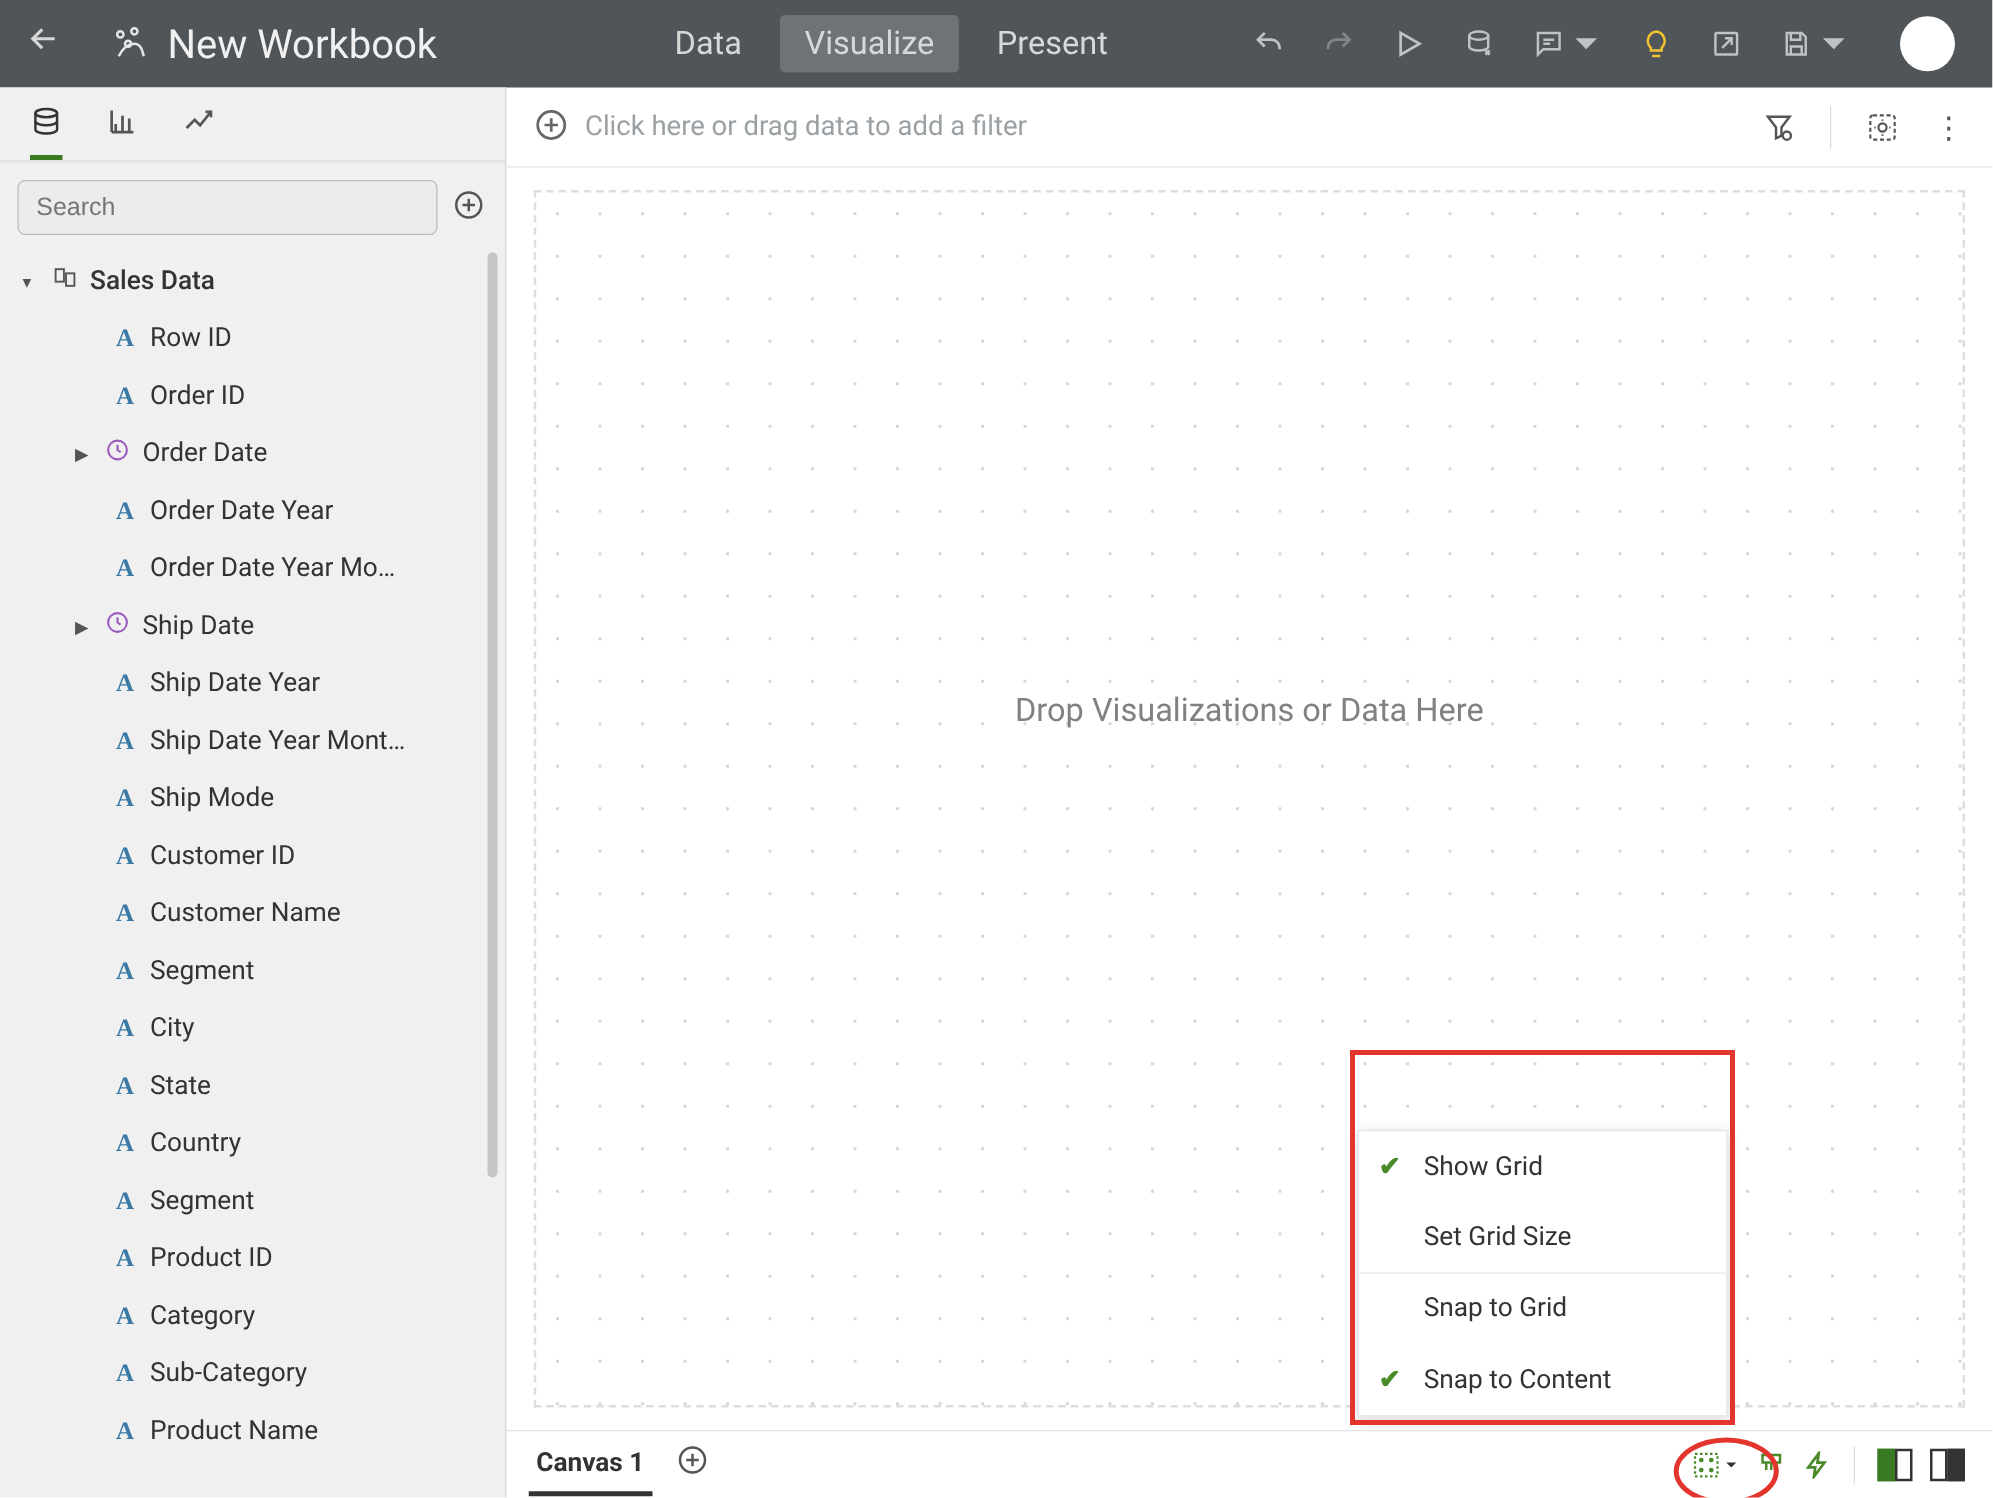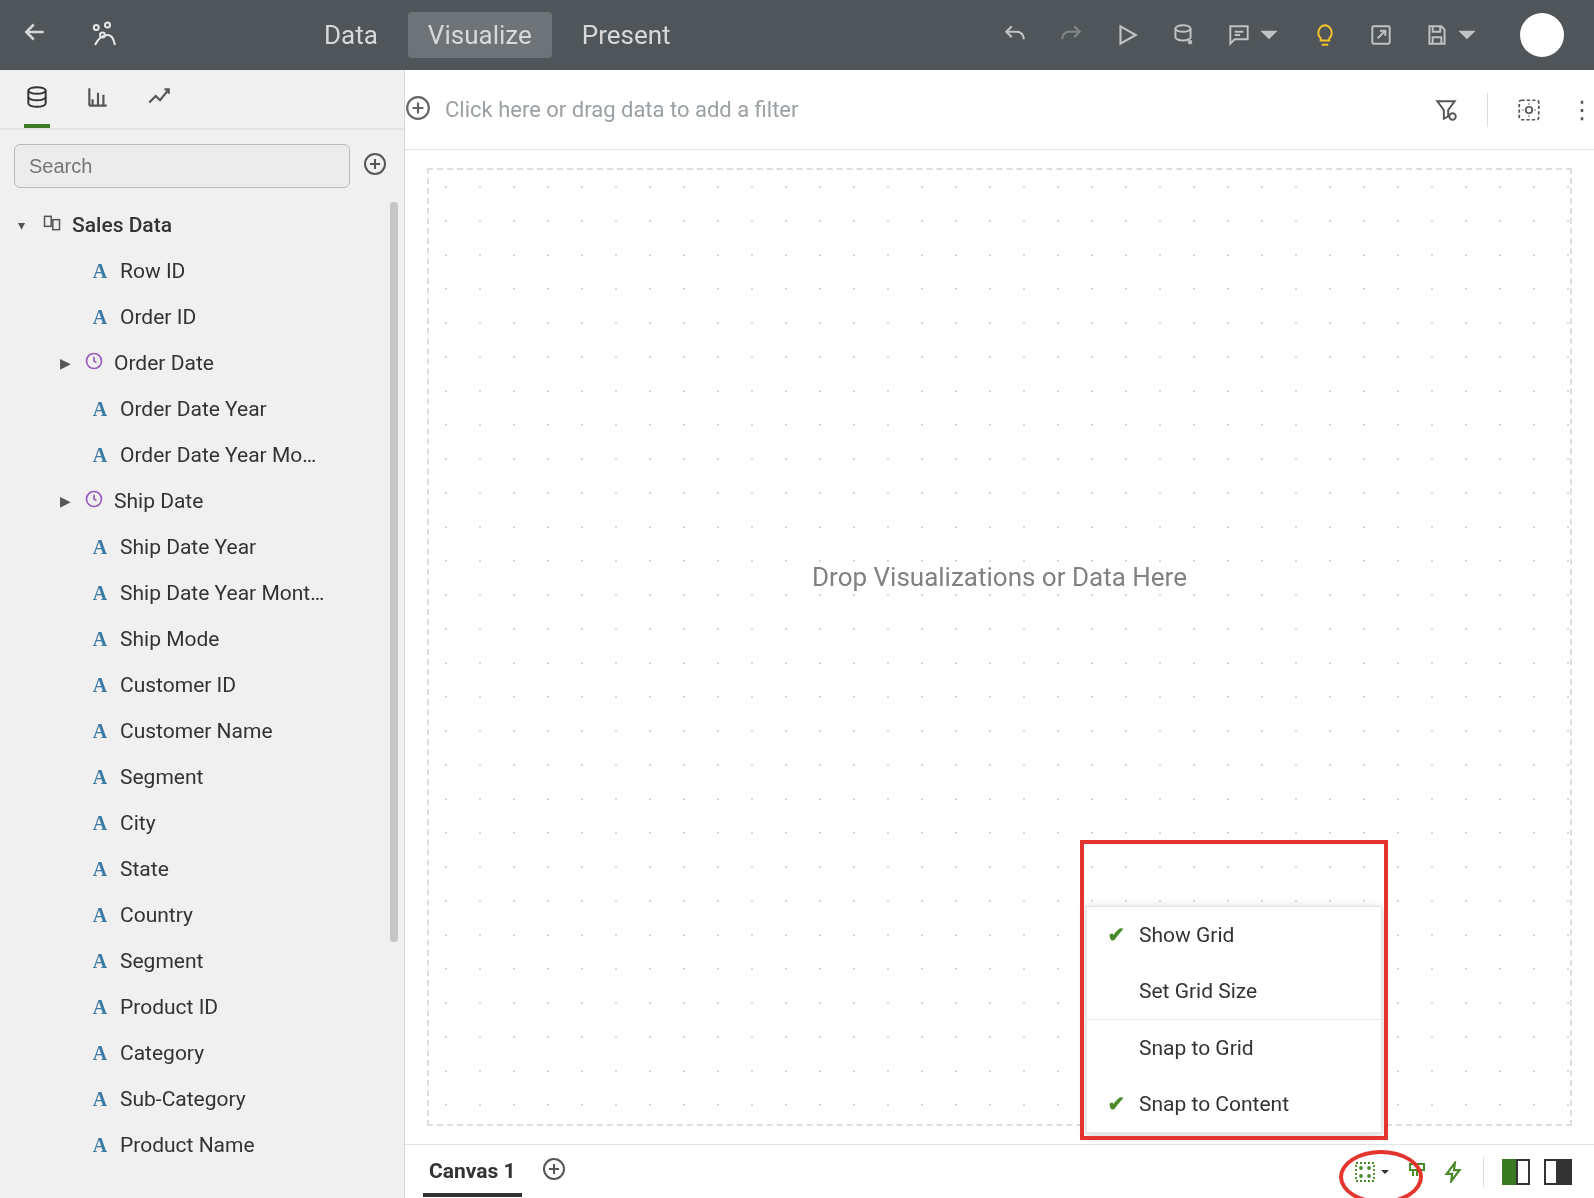--- a/index.html
+++ b/index.html
@@ -76,31 +76,31 @@
 .tree-node.subparent { padding-left:46px; color:#333;}
 .caret { width:14px; color:#555; font-size:14px;}
 .ds-ico { color:#555; }
 .fld-ico { font-weight:700; font-family: Georgia,serif; font-size:20px; width:20px; text-align:center;}
 .ico-A { color:#3b7aa5; }
 .ico-clock { color:#9a5bbf; }
 
 
 .main { flex:1; display:flex; flex-direction:column; min-width:0;}
 .filter-bar {
-  height:80px; display:flex; align-items:center; padding: 0 0;
+  height:64px; display:flex; align-items:center; padding: 0 23px;
   border-bottom: 1px solid #e3e3e3; gap:14px;
 }
 .plus-circle { color:#666; }
 .filter-hint { color:#9aa0a3; font-size:22px; flex:1;}
 .fb-right { display:flex; align-items:center; gap:28px;}
 .fb-right .sep { width:1px; height:34px; background:#ddd;}
 .ico-btn { color:#555; cursor:pointer; display:inline-flex;}
 .ico-btn svg { width:26px; height:26px; }
 
-.canvas-wrap { flex:1; position:relative; padding: 18px 22px 0 22px; text-align: right;}
+.canvas-wrap { flex:1; position:relative; padding: 18px 22px 0 22px;}
 .canvas {
   position:absolute; inset:18px 22px 18px 22px;
   border: 2px dashed #dedede;
   display:flex; align-items:center; justify-content:center;
   background-image: radial-gradient(#d7d7d7 1.3px, transparent 1.3px);
   background-size: 34px 34px;
 }
 .canvas-hint { color:#818181; font-size:26px; position:relative; top:-70px;}
 
 
@@ -174,20 +174,21 @@
       </svg>
   </span>
   <span class="wb-icon">
     <svg width="30" height="30" viewBox="0 0 24 24" fill="none" stroke="currentColor" stroke-width="1.6">
       <circle cx="5" cy="6" r="2"></circle>
         <circle cx="14" cy="4" r="2"></circle>
         <circle cx="10" cy="12" r="2"></circle>
       <path d="M4 20c3-6 6-8 10-8s5 4 6 8"></path>
     </svg>
   </span>
+  <span class="workbook-title">New Workbook</span>
 
   <div class="mode-tabs">
     <span>Data</span>
     <span class="active">Visualize</span>
     <span>Present</span>
   </div>
 
   <div class="hdr-spacer"></div>
 
   <div class="hdr-tools">

